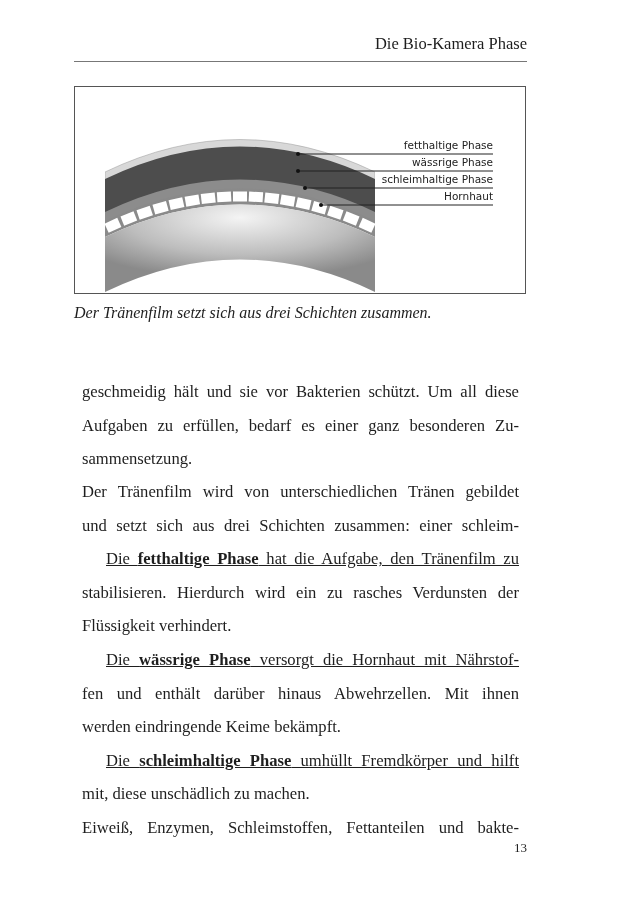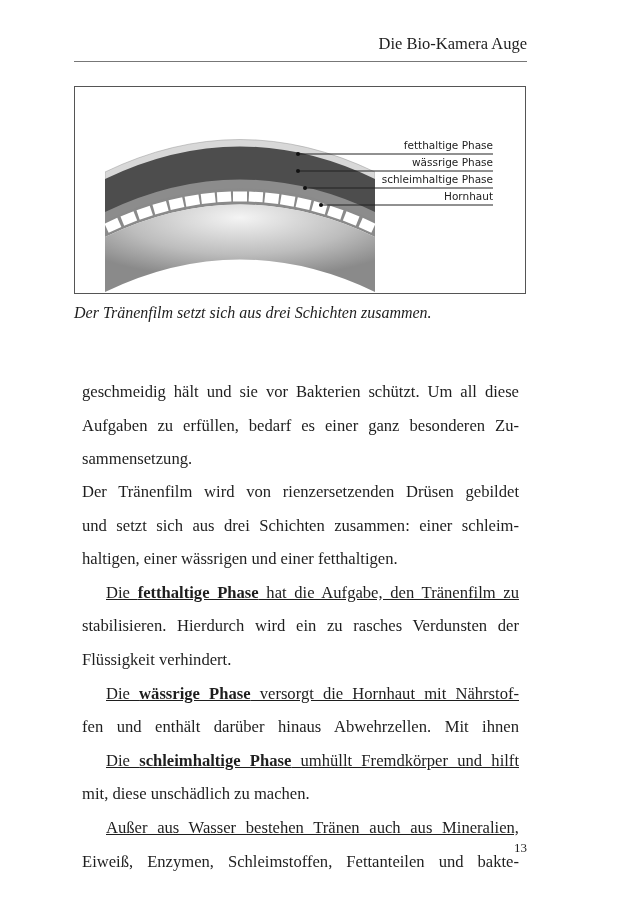--- a/index.html
+++ b/index.html
@@ -17,21 +17,21 @@
           text-align: justify; text-align-last: left; }
   .text p { margin: 8px; }
   .indent { text-indent: 24px; text-decoration: underline; }
   .justify-last { text-align-last: justify; }
   b { font-weight: bold; }
   .page-number { position: absolute; left: 470px; top: 840px; width: 57px; text-align: right; font-size: 13px; }
 </style>
 </head>
 <body>
 
-<div class="running-head">Die Bio-Kamera Auge</div>
+<div class="running-head">Die Bio-Kamera Phase</div>
 <div class="head-rule"></div>
 
 <div class="figure-box">
   <svg width="450" height="206" viewBox="0 0 450 206">
     <defs>
       <radialGradient id="corneaGrad" cx="0.5" cy="0.15" r="0.7">
         <stop offset="0" stop-color="#f4f4f4"></stop>
         <stop offset="0.6" stop-color="#bdbdbd"></stop>
         <stop offset="1" stop-color="#8a8a8a"></stop>
       </radialGradient>
@@ -90,31 +90,30 @@
 
 <div class="caption">Der Tränenfilm setzt sich aus drei Schichten zusammen.</div>
 
 <div class="text" style="top:371px;">
   <p class="justify-last">geschmeidig hält und sie vor Bakterien schützt. Um all diese</p>
   <p class="justify-last">Aufgaben zu erfüllen, bedarf es einer ganz besonderen Zu-</p>
   <p>sammensetzung.</p>
 </div>
 
 <div class="text" style="top:471px;">
-  <p class="justify-last">Der Tränenfilm wird von rienzersetzenden Drüsen gebildet</p>
+  <p class="justify-last">Der Tränenfilm wird von unterschiedlichen Tränen gebildet</p>
   <p class="justify-last">und setzt sich aus drei Schichten zusammen: einer schleim-</p>
-  <p>haltigen, einer wässrigen und einer fetthaltigen.</p>
 
   <p class="indent justify-last"><span>Die </span><b>fetthaltige Phase</b><span> hat die Aufgabe, den Tränenfilm zu</span></p>
   <p class="justify-last">stabilisieren. Hierdurch wird ein zu rasches Verdunsten der</p>
   <p>Flüssigkeit verhindert.</p>
 
   <p class="indent justify-last"><span>Die </span><b>wässrige Phase</b><span> versorgt die Hornhaut mit Nährstof-</span></p>
   <p class="justify-last">fen und enthält darüber hinaus Abwehrzellen. Mit ihnen</p>
+  <p>werden eindringende Keime bekämpft.</p>
 
   <p class="indent justify-last"><span>Die </span><b>schleimhaltige Phase</b><span> umhüllt Fremdkörper und hilft</span></p>
   <p>mit, diese unschädlich zu machen.</p>
 
-  <p class="indent justify-last">Außer aus Wasser bestehen Tränen auch aus Mineralien,</p>
   <p class="justify-last">Eiweiß, Enzymen, Schleimstoffen, Fettanteilen und bakte-</p>
 </div>
 
 <div class="page-number">13</div>
 
 </body></html>

